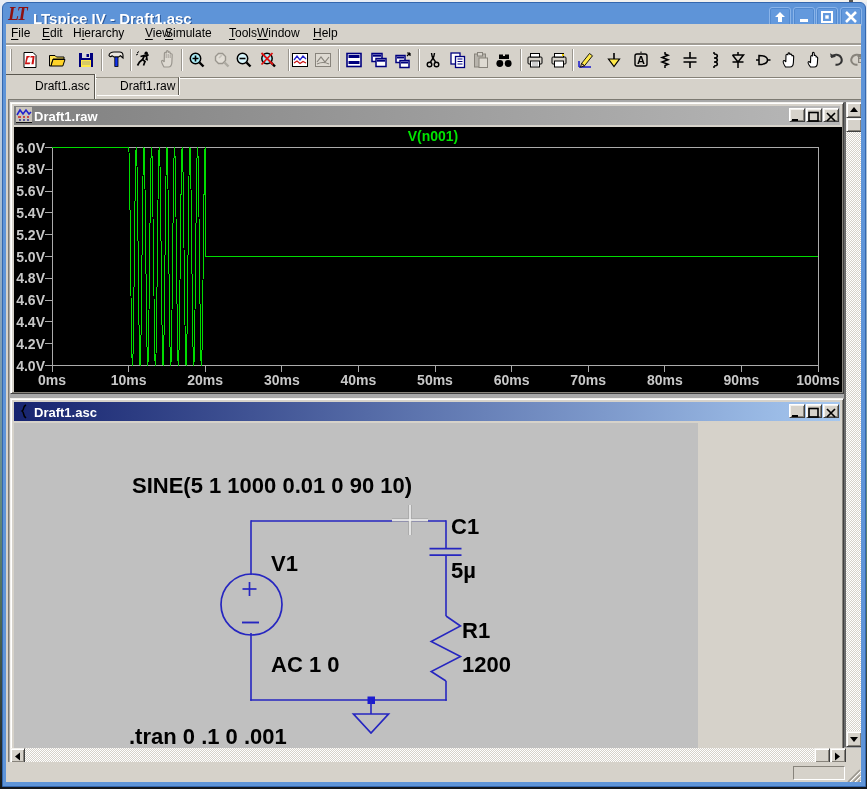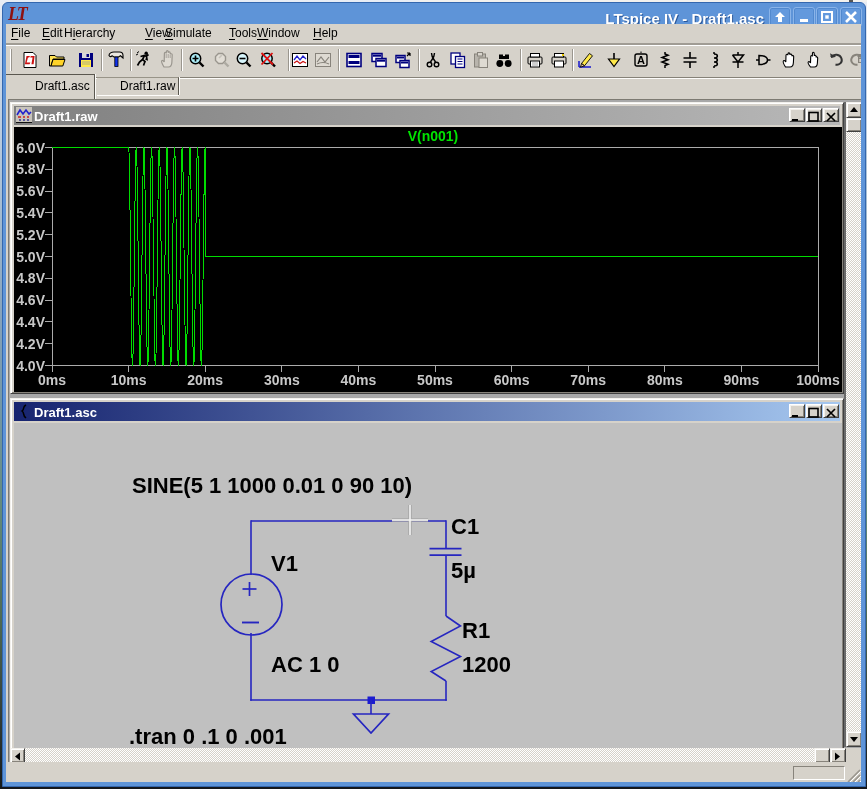--- a/index.html
+++ b/index.html
@@ -2,21 +2,21 @@
 <html><head>
 <meta charset="utf-8">
 <style>
   * { margin:0; padding:0; box-sizing:border-box; }
   html,body { width:867px; height:789px; overflow:hidden; font-family:"Liberation Sans",sans-serif; }
   body { position:relative; }
   .abs { position:absolute; }
   #desktop { position:absolute; inset:0; background:linear-gradient(180deg,#e8edf5 0%,#ccd9ea 8%,#a8bfd4 25%,#87a3bb 40%,#7397a5 52%,#62897b 65%,#4e6b56 78%,#333f3a 90%,#15191b 100%); }
   #deskbottom { position:absolute; left:0; right:0; bottom:0; height:2px; background:#14171c; }
   #winframe { position:absolute; left:2px; top:2px; width:864px; height:785px; background:#5e94d8; border:1px solid #3467ae; border-radius:6px 6px 0 0; }
-  #titletext { position:absolute; left:30px; top:7px; width:731px; text-align:right; font-size:15px; font-weight:bold; color:#fff; text-shadow:1px 1px 0 #2a5697; }
+  #titletext { position:absolute; left:30px; top:7px; width:731px; text-align:left; font-size:15px; font-weight:bold; color:#fff; text-shadow:1px 1px 0 #2a5697; }
   .wbtn { position:absolute; top:4px; width:22px; height:20px; background:#6399dd; border:1px solid #8ab4e9; border-radius:3px; box-shadow:inset 0 0 0 1px #5189cf; }
   .wbtn svg { position:absolute; left:2px; top:1px; }
   #appclient { position:absolute; left:6px; top:24px; width:855px; height:758px; background:#d6d2ca; overflow:hidden; }
   
   #menutext span { position:absolute; top:2px; font-size:12px; color:#000; }
   #menutext u { text-decoration:underline; text-underline-offset:2px; }
   #toolbar { position:absolute; left:0; top:21px; width:855px; height:29px; border-top:1px solid #fff; box-shadow:0 -2px 0 #a09c94; }
   .tsep { position:absolute; top:3px; width:2px; height:22px; border-left:1px solid #9a968e; border-right:1px solid #fff; }
   #tabline { position:absolute; left:0; top:53px; width:855px; height:2px; border-top:1px solid #868278; border-bottom:1px solid #fdfcfa; }
   .tab { position:absolute; font-size:12px; color:#000; background:#d6d2ca; }
@@ -58,21 +58,21 @@
   <div class="wbtn" style="left:837px">
       <svg width="16" height="16" viewBox="0 0 16 16">
         <path d="M3 3 L13 13 M13 3 L3 13" stroke="#fff" stroke-width="2.6"></path>
       </svg>
     </div>
 </div>
 <div id="appclient">
   <div id="menutext">
     <span style="left:5px"><u>F</u>ile</span>
     <span style="left:36px"><u>E</u>dit</span>
-    <span style="left:58px">H<u>i</u>erarchy</span>
+    <span style="left:67px">H<u>i</u>erarchy</span>
     <span style="left:139px"><u>V</u>iew</span>
     <span style="left:159px"><u>S</u>imulate</span>
     <span style="left:223px"><u>T</u>ools</span>
     <span style="left:251px"><u>W</u>indow</span>
     <span style="left:307px"><u>H</u>elp</span>
   </div>
   <div id="toolbar">
     <div class="abs" style="left:4px;top:3px;width:1px;height:22px;border-left:1px solid #fff;border-right:1px solid #9a968e"></div>
 <div class="tsep" style="left:95px"></div>
       <div class="tsep" style="left:124px"></div>
@@ -328,21 +328,21 @@
         <div class="cbtn" style="left:775px;top:2px"><svg width="14" height="12" viewBox="0 0 14 12">
               <rect x="2" y="8" width="6" height="2" fill="#000"></rect>
             </svg></div>
         <div class="cbtn" style="left:792px;top:2px"><svg width="14" height="12" viewBox="0 0 14 12">
               <rect x="2" y="1.5" width="9" height="8.5" fill="none" stroke="#000" stroke-width="1.6"></rect>
             </svg></div>
         <div class="cbtn" style="left:809px;top:2px"><svg width="14" height="12" viewBox="0 0 14 12">
               <path d="M3 2 L11 10 M11 2 L3 10" stroke="#000" stroke-width="1.7"></path>
             </svg></div>
       </div>
-      <div class="abs" style="left:3px;top:24px;width:828px;height:326px;background:#c0c0c0">
+      <div class="abs" style="left:3px;top:24px;width:684px;height:326px;background:#c0c0c0">
         <svg width="828" height="326" viewBox="0 0 828 326">
             <line x1="237" y1="98" x2="432" y2="98" stroke="#2626c0" stroke-width="1.6"></line>
 <line x1="237" y1="97.2" x2="237" y2="152" stroke="#2626c0" stroke-width="1.6"></line>
 <line x1="237" y1="210" x2="237" y2="277.8" stroke="#2626c0" stroke-width="1.6"></line>
 <line x1="236.2" y1="277" x2="432.8" y2="277" stroke="#2626c0" stroke-width="1.6"></line>
 <line x1="432" y1="97.2" x2="432" y2="125" stroke="#2626c0" stroke-width="1.6"></line>
 <line x1="432" y1="132.5" x2="432" y2="193" stroke="#2626c0" stroke-width="1.6"></line>
 <line x1="432" y1="258" x2="432" y2="277.8" stroke="#2626c0" stroke-width="1.6"></line>
 <line x1="415.5" y1="125.7" x2="447.5" y2="125.7" stroke="#2626c0" stroke-width="1.7"></line>
 <line x1="415.5" y1="132.2" x2="447.5" y2="132.2" stroke="#2626c0" stroke-width="1.7"></line>

